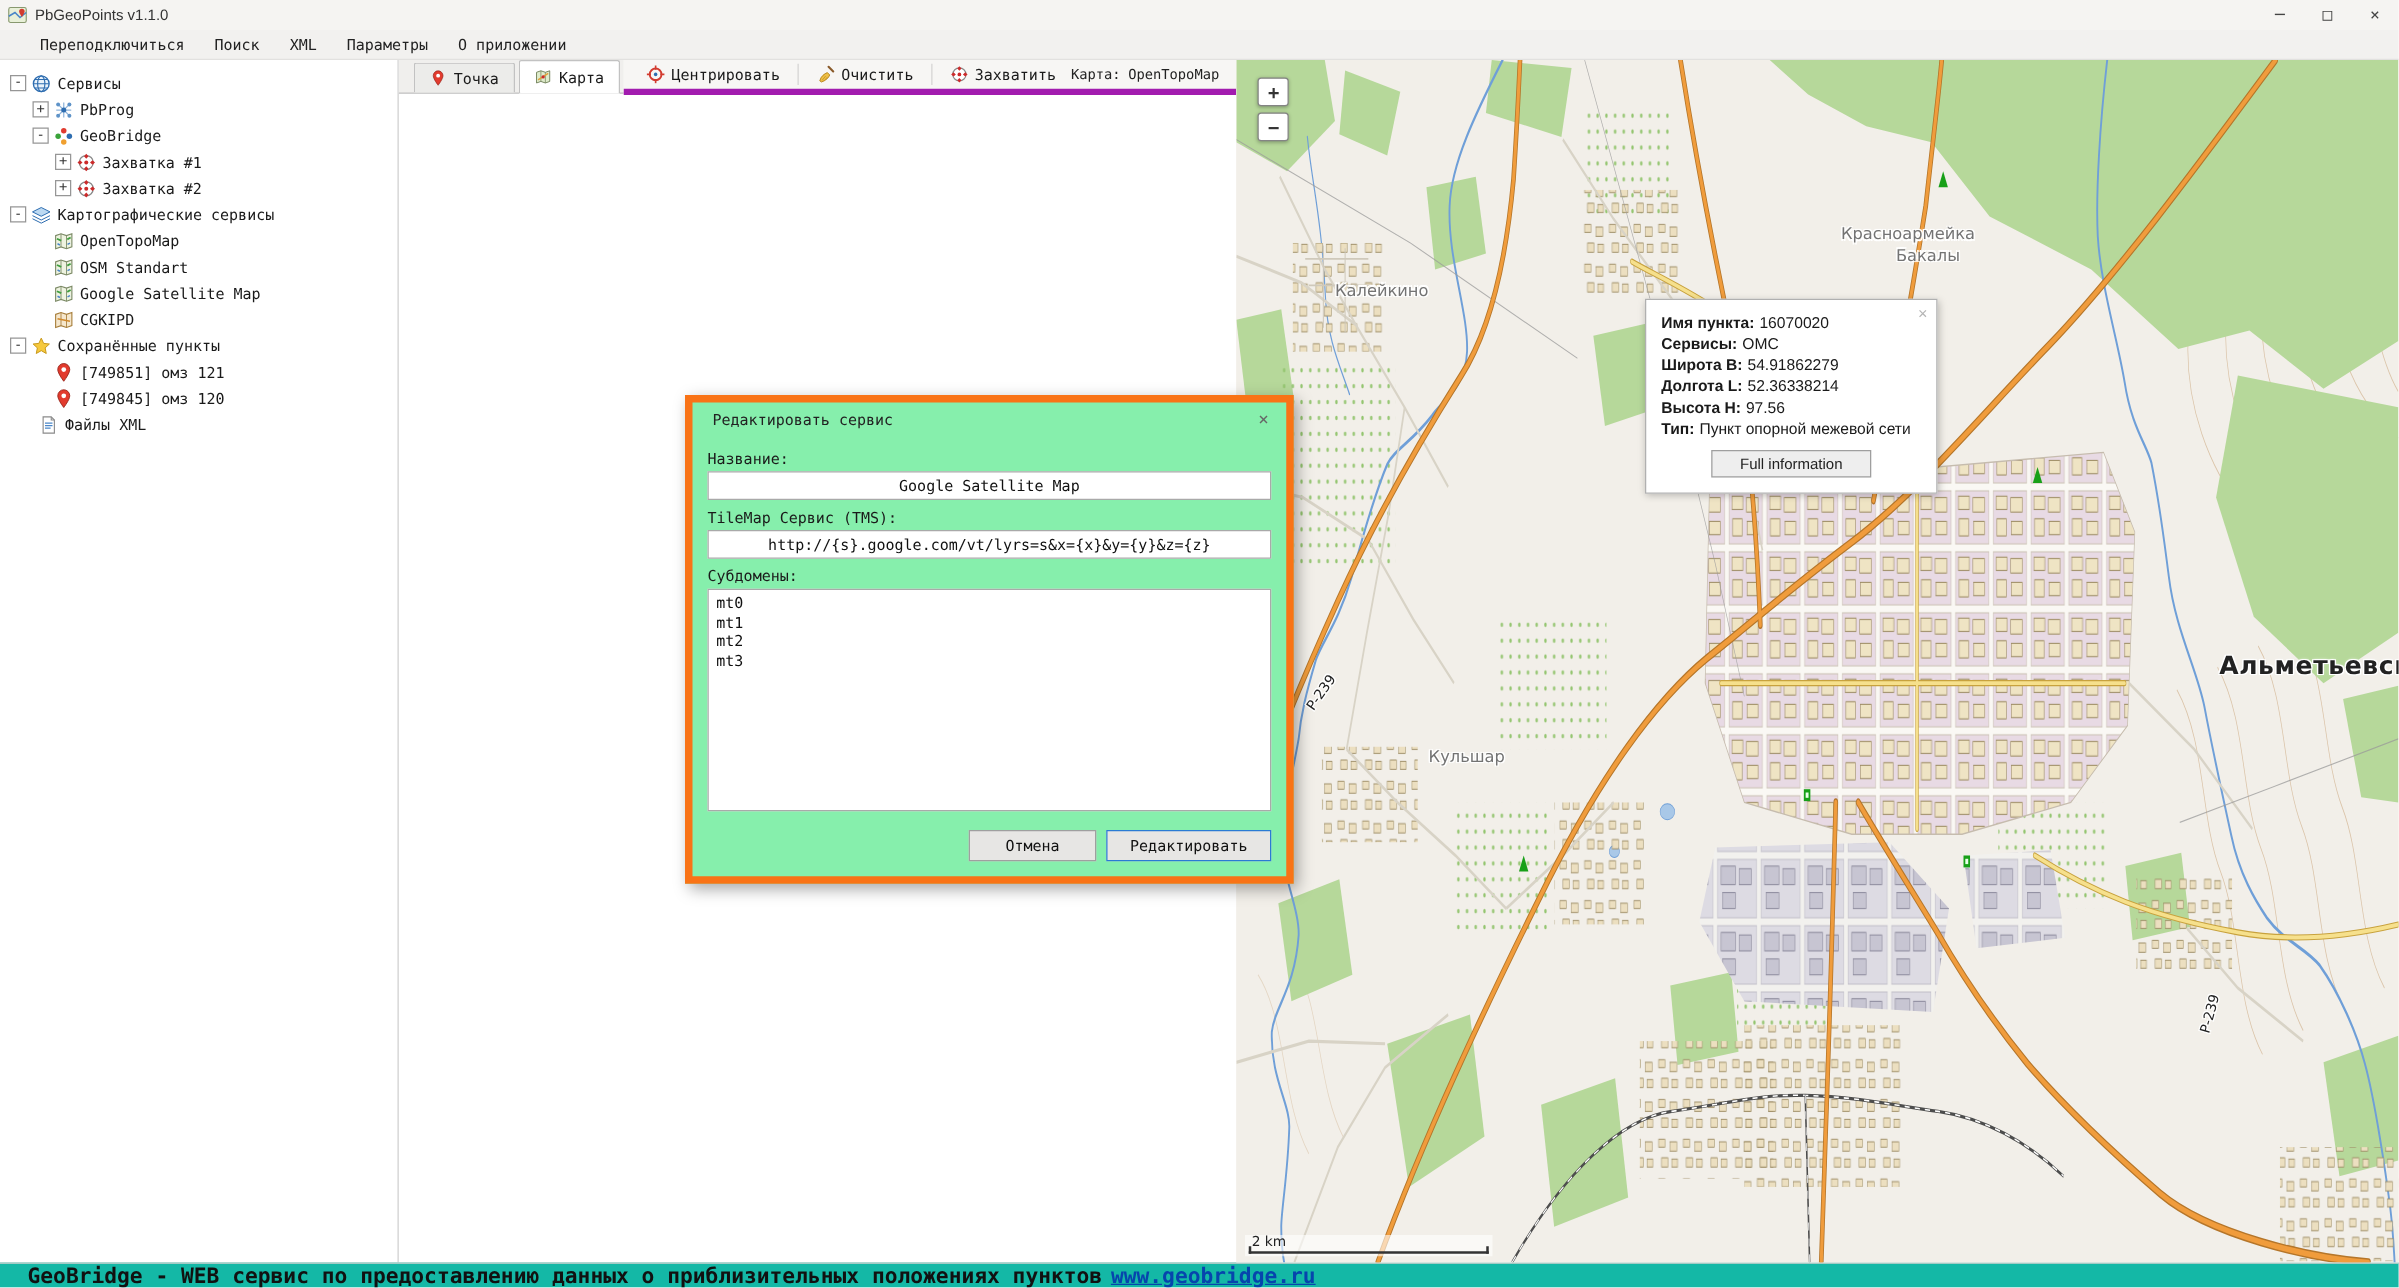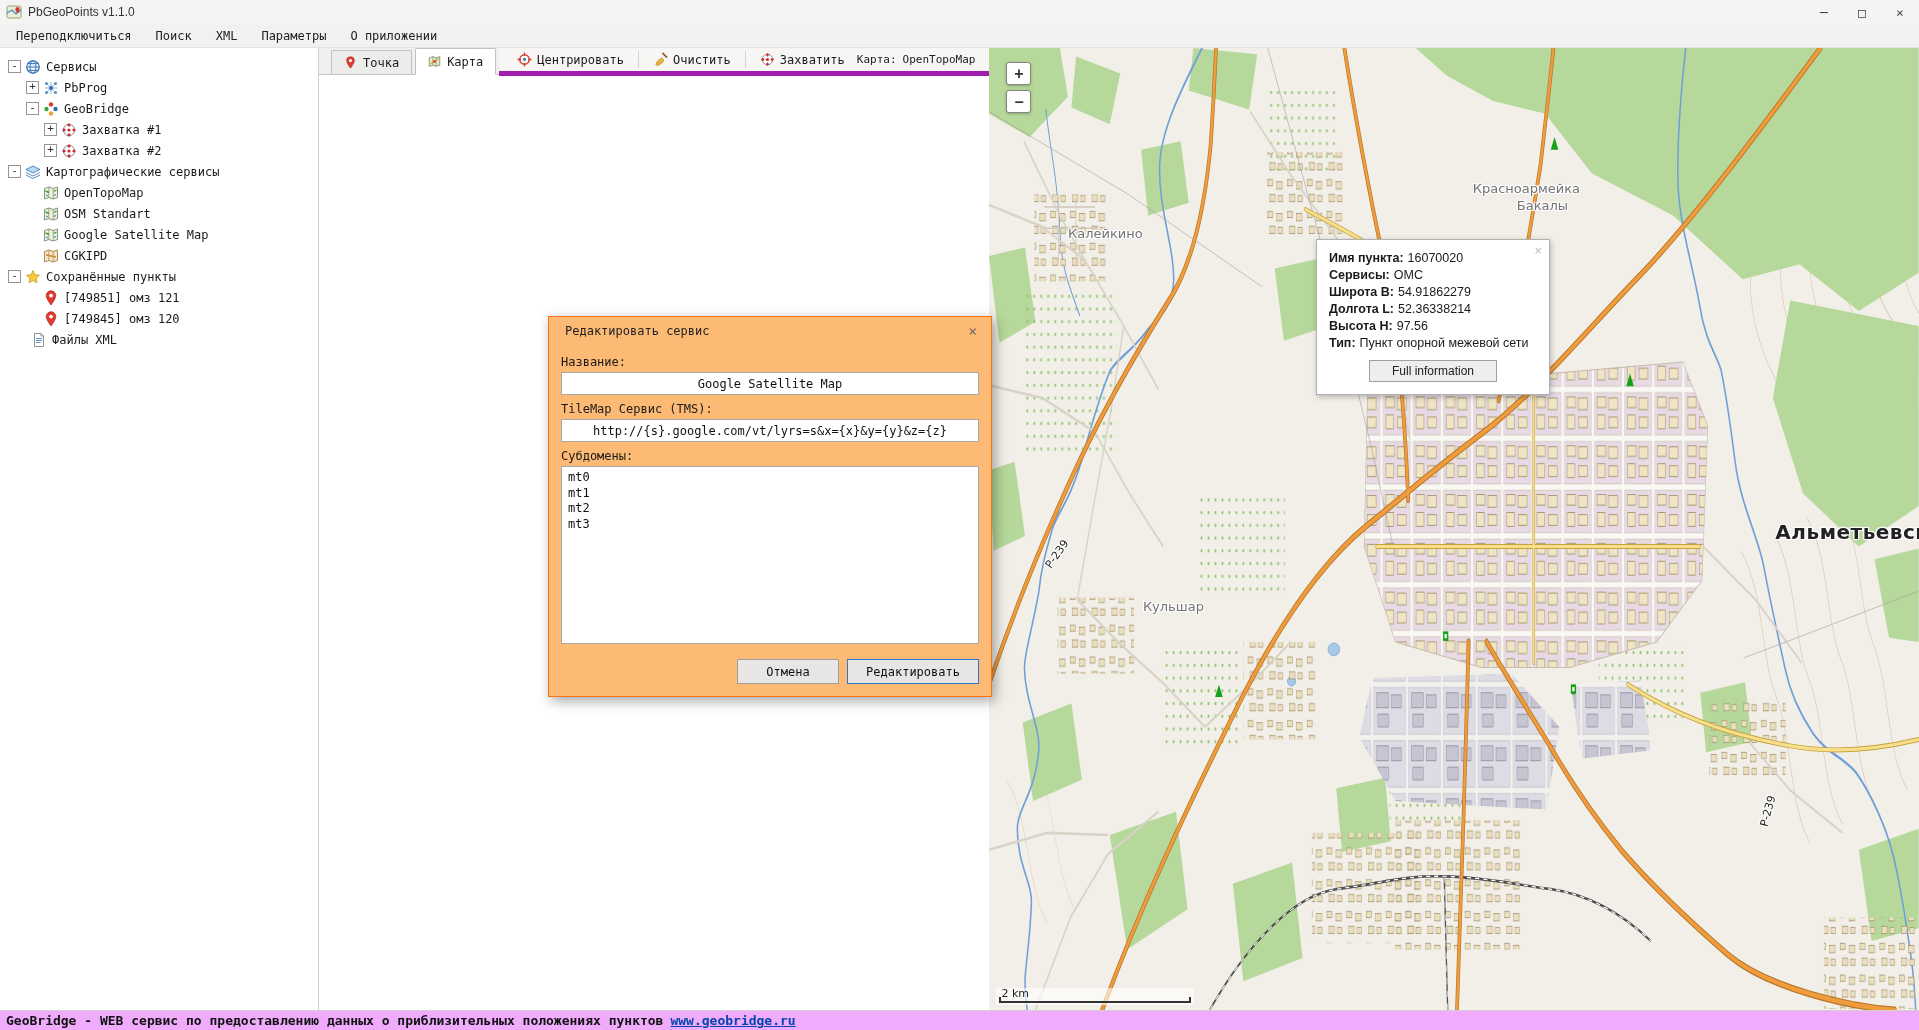--- a/index.html
+++ b/index.html
@@ -8,21 +8,21 @@
   .window { position:relative; width:1919px; height:1030px; display:flex; flex-direction:column; background:#fff; }
 
   
   .titlebar { height:24px; background:#f5f4f2; display:flex; align-items:center; padding-left:6px; flex:none; }
   .titlebar .appicon { width:16px; height:16px; margin-right:6px; flex:none; }
   .titlebar .title { font-family:"Liberation Sans","DejaVu Sans",sans-serif; font-size:12px; color:#333; }
   .wctrls { margin-left:auto; display:flex; height:100%; }
   .wbtn { width:38px; height:100%; display:flex; align-items:center; justify-content:center; font-size:13px; color:#444; cursor:default; }
 
   
-  .menubar { height:24px; background:#f2f1ef; border-bottom:1px solid #e2e1df; display:flex; align-items:center; padding-left:4px; flex:none; }
+  .menubar { height:24px; background:#f2f1ef; border-bottom:1px solid #e2e1df; display:flex; align-items:center; padding-left:20px; flex:none; }
   .menuitem { font-size:12px; padding:3px 12px; color:#222; cursor:default; }
 
   
   .content { flex:1; display:flex; min-height:0; }
   .sidebar { width:319px; flex:none; background:#fff; border-right:1px solid #cfcfcf; padding-top:8px; overflow:hidden; }
 
   .trow { display:flex; align-items:center; height:21px; font-size:12px; white-space:nowrap; cursor:default; }
   .trow .toggle { width:13px; height:13px; border:1px solid #969696; background:#fff; font-size:11px; line-height:10px; text-align:center; margin-right:4px; flex:none; color:#333; }
   .ticon { width:16px; height:16px; margin-right:5px; flex:none; display:inline-flex; }
   .ticon svg { width:16px; height:16px; }
@@ -64,33 +64,33 @@
   .scalebar .stext { position:absolute; left:5px; top:-1px; }
   .scalebar .sline { position:absolute; left:3px; right:3px; bottom:2px; height:6px; border-left:2px solid #333; border-right:2px solid #333; border-bottom:2px solid #333; }
 
   
   .infopanel { position:absolute; left:1316px; top:239px; width:234px; background:#fff; border:1px solid #b0b0b0; box-shadow:1px 2px 6px rgba(0,0,0,.25); padding:10px 12px 10px; z-index:8; font-family:"Liberation Sans","DejaVu Sans",sans-serif; font-size:12.5px; line-height:17px; }
   .infopanel .irow .ilab { font-weight:bold; margin-right:4px; }
   .infopanel .iclose { position:absolute; top:2px; right:7px; color:#b5b5b5; font-size:13px; cursor:pointer; }
   .infobtn { display:block; margin:8px auto 2px; min-width:128px; height:22px; background:#eeeeee; border:1px solid #9f9f9f; font-family:"Liberation Sans",sans-serif; font-size:12px; color:#222; cursor:pointer; }
 
   
-  .dialog { position:absolute; left:548px; top:316px; width:444px; background:#fdba74; border:1px solid #f97316; box-shadow:3px 4px 12px rgba(0,0,0,.35); z-index:10; }
+  .dialog { position:absolute; left:548px; top:316px; width:487px; background:#86efac; border:6px solid #f97316; box-shadow:3px 4px 12px rgba(0,0,0,.35); z-index:10; }
   .dhead { height:27px; display:flex; align-items:center; padding:0 10px 0 16px; font-size:12px; color:#222; }
   .dhead .dclose { margin-left:auto; color:#666; font-size:14px; cursor:pointer; padding:0 4px; }
   .dbody { padding:4px 12px 12px; }
   .dlabel { font-size:12px; margin:7px 0 3px; color:#1a1a1a; }
   .dinput { width:100%; height:23px; border:1px solid #a9a9a9; font-family:"DejaVu Sans Mono","Liberation Mono",monospace; font-size:12px; text-align:center; color:#111; background:#fff; }
   .dtextarea { width:100%; height:178px; border:1px solid #a9a9a9; font-family:"DejaVu Sans Mono","Liberation Mono",monospace; font-size:12px; padding:3px 6px; resize:none; line-height:1.3; color:#111; background:#fff; }
   .dbtns { display:flex; justify-content:flex-end; gap:8px; margin-top:11px; }
   .btn { height:25px; min-width:102px; padding:0 14px; background:#e7e6e4; border:1px solid #9f9f9f; font-family:"DejaVu Sans Mono","Liberation Mono",monospace; font-size:12px; color:#111; cursor:pointer; }
   .btn.primary { min-width:132px; border:1px solid #2a7bd4; }
 
   
-  .statusbar { height:20px; background:#f0abfc; border-top:1px solid #d2d1cf; display:flex; align-items:center; padding-left:6px; font-size:13px; font-weight:bold; color:#111; flex:none; white-space:pre; }
+  .statusbar { height:20px; background:#14b8a6; border-top:1px solid #d2d1cf; display:flex; align-items:center; padding-left:22px; font-size:17px; font-weight:bold; color:#111; flex:none; white-space:pre; }
   .statusbar a { color:#0645ad; text-decoration:underline; cursor:pointer; margin-left:7px; }
 </style>
 </head>
 <body>
 
 <div class="window">
 
   <div class="titlebar">
     <span class="appicon">
       <svg viewBox="0 0 16 16">

